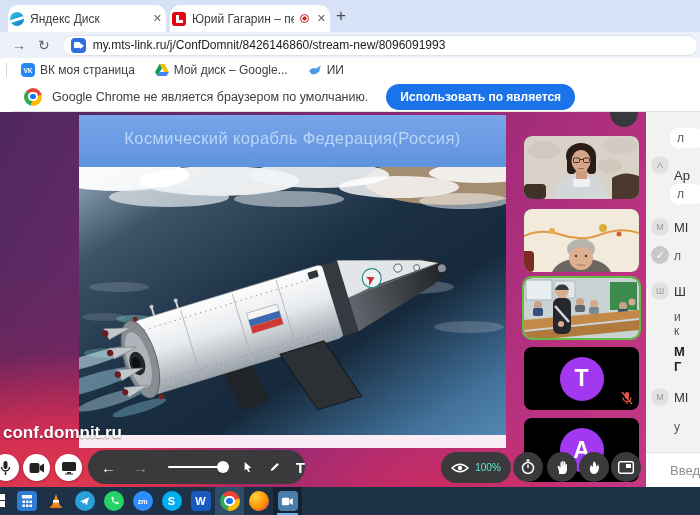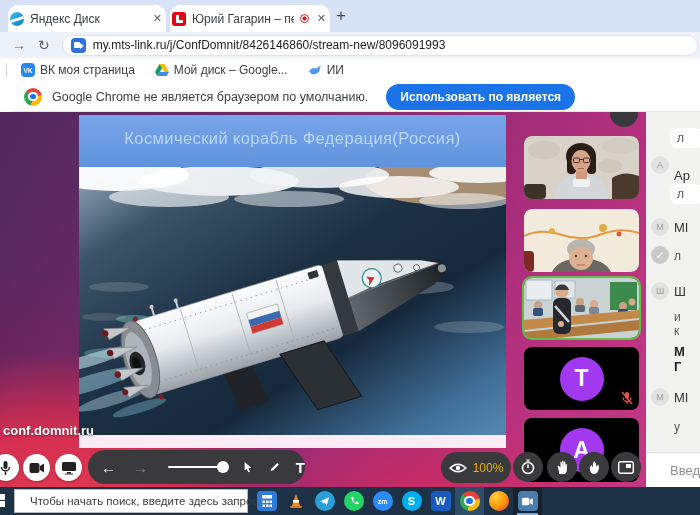--- a/index.html
+++ b/index.html
@@ -62,21 +62,21 @@
 
   .collapse-btn { position:absolute; left:610px; top:-13px; width:28px; height:28px; border-radius:50%; background:#39393d; }
 
   .slide { position:absolute; left:40px; top:3px; width:427px; height:333px; background:#fff;margin-left:39px; }
   .slide-band { position:absolute; left:0; top:0; width:427px; height:52px;
                 background:linear-gradient(#79a5ea,#5f93dd); }
   .slide-title { position:absolute; left:0; top:14px; width:427px; text-align:center;
                  font-size:16.5px; color:rgba(198,223,250,0.88); letter-spacing:.4px; }
   .slide-art { position:absolute; left:0; top:52px; }
   .slide-footer { position:absolute; left:0; bottom:0; width:427px; height:13px; background:#f9ecf4; }
-  .watermark { position:absolute; left:3px; top:311px; font-size:13px; font-weight:bold; color:#fff;
+  .watermark { position:absolute; left:3px; top:311px; font-size:17px; font-weight:bold; color:#fff;
                text-shadow:0 1px 2px rgba(0,0,0,.45); z-index:5; }
 
   
   .tile { position:absolute; left:524px; width:115px; height:63px; border-radius:8px; overflow:hidden; background:#000; }
   .tile-green { outline:2.5px solid #63bd45; }
   .avatar-circle { position:absolute; left:50%; top:50%; transform:translate(-50%,-50%); width:44px; height:44px;
                    border-radius:50%; background:#a238ef; color:#fff; font-size:23px; font-weight:bold;
                    display:flex; align-items:center; justify-content:center; }
   .mute-ic { position:absolute; right:6px; bottom:5px; }
 
@@ -84,21 +84,21 @@
   .wbtn { position:absolute; top:342px; width:27px; height:27px; border-radius:50%; background:#fff;
           display:flex; align-items:center; justify-content:center; box-shadow:0 1px 3px rgba(0,0,0,.25); z-index:6; }
   .tool-pill { position:absolute; left:88px; top:338px; width:217px; height:34px; border-radius:17px; background:#3a3a3c;
                display:flex; align-items:center; z-index:6; }
   .arrow { font-size:15px; font-weight:bold; }
   .slider-line { width:70px; height:2px; background:#fff; border-radius:1px; position:relative; }
   .slider-knob { position:absolute; right:-4px; top:-5px; width:12px; height:12px; border-radius:50%; background:#fff; }
   .ttool { color:#fff; font-size:15px; font-weight:bold; }
   .zoom-pill { position:absolute; left:441px; top:340px; width:70px; height:31px; border-radius:16px; background:#3a3a3c;
                display:flex; align-items:center; justify-content:center; gap:6px; z-index:6; }
-  .zoom-val { color:#eab308; font-size:12px; }
+  .zoom-val { color:#5eead4; font-size:10px; }
   .round-btn { position:absolute; top:340px; width:30px; height:30px; border-radius:50%; background:#3a3a3c;
                display:flex; align-items:center; justify-content:center; z-index:6; }
 
   
   .chat { position:absolute; left:646px; top:0; width:54px; height:375px; background:#f2f2f0; }
   .chat-av { position:absolute; left:5px; width:18px; height:18px; border-radius:50%; background:#e2e2e2;
              color:#9a9a9a; font-size:9px; display:flex; align-items:center; justify-content:center; }
   .chat-name { position:absolute; left:28px; font-size:13px; color:#333; white-space:nowrap; }
   .chat-bubble { position:absolute; left:24px; width:34px; height:20px; background:#fff; border-radius:8px;
                  font-size:12px; color:#555; padding:3px 0 0 7px; }
@@ -459,27 +459,20 @@
       <div class="chat-name" style="top:278px;">МІ</div>
       <div class="chat-plain" style="top:308px;">у</div>
       <div class="chat-input">
         <span class="chat-input-text">Введите</span>
       </div>
     </div>
   </div>
 
   <div class="taskbar">
     <div class="start-half"></div>
-    <div class="searchbox">
-      <svg width="13" height="13" viewBox="0 0 13 13">
-        <circle cx="5.5" cy="5.5" r="4" fill="none" stroke="#555" stroke-width="1.4"></circle>
-        <line x1="8.6" y1="8.6" x2="12" y2="12" stroke="#555" stroke-width="1.4"></line>
-      </svg>
-      <span class="search-text">Чтобы начать поиск, введите здесь запрос</span>
-    </div>
     <div class="tb-ic" style="margin-left:4px;">
       <span class="sq20" style="background:#2f7cd6;">
         <svg width="12" height="14" viewBox="0 0 12 14">
             <rect x="1" y="1" width="10" height="3.5" fill="#fff"></rect>
             <rect x="1.5" y="6.5" width="2.5" height="2.5" fill="#fff"></rect>
             <rect x="5" y="6.5" width="2.5" height="2.5" fill="#fff"></rect>
             <rect x="8.5" y="6.5" width="2.5" height="2.5" fill="#fff"></rect>
             <rect x="1.5" y="10.5" width="2.5" height="2.5" fill="#fff"></rect>
             <rect x="5" y="10.5" width="2.5" height="2.5" fill="#fff"></rect>
             <rect x="8.5" y="10.5" width="2.5" height="2.5" fill="#fff"></rect>

